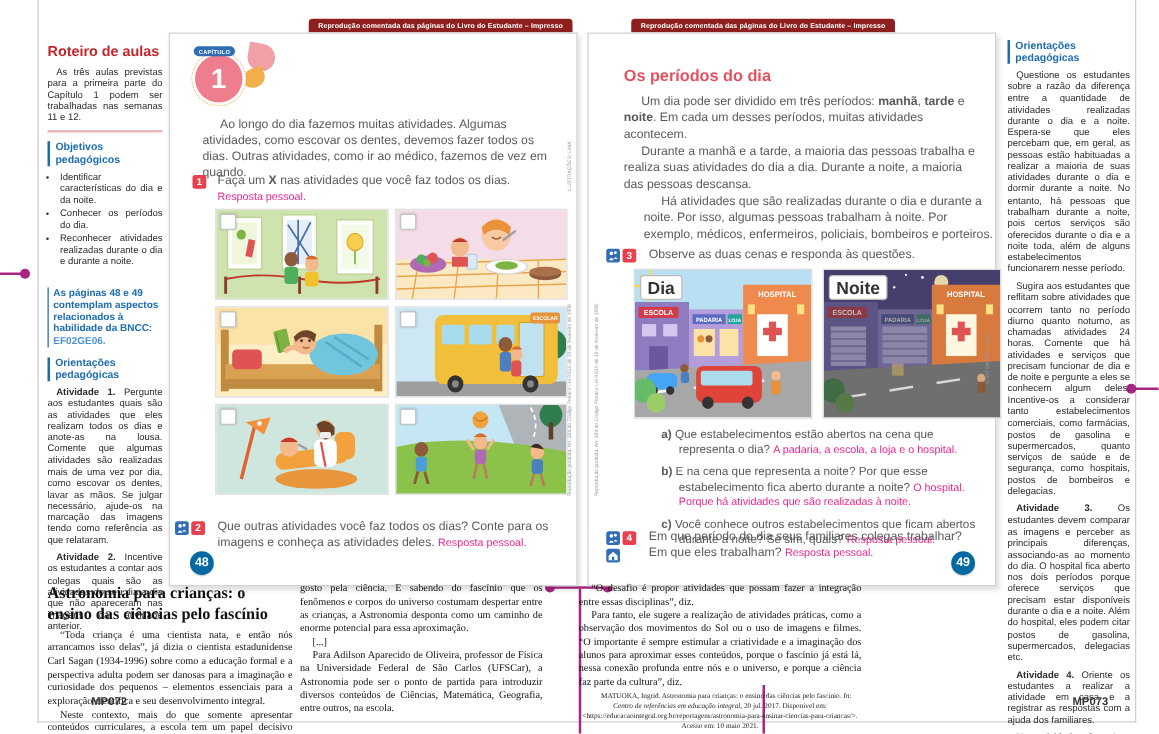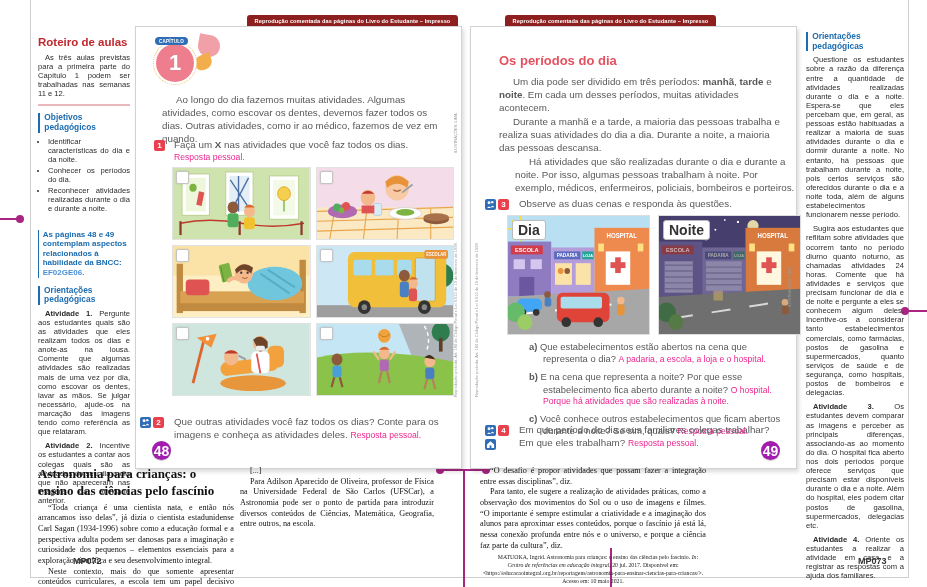--- a/index.html
+++ b/index.html
@@ -36,22 +36,22 @@
   .hdr-bar{background:#8e1f1f;color:#ffffff;font-size:5.6px;font-weight:bold;
            display:flex;align-items:center;justify-content:center;
            border-radius:3px 3px 0 0;letter-spacing:0.1px;}
   .book-body{color:#58595b;font-size:9.8px;line-height:1.34;}
   .page-title{color:#e4515f;font-weight:bold;font-size:13px;}
   .answer{color:#ec268f;font-size:8.6px;}
   .num-badge{width:11px;height:11px;background:#e8414d;border-radius:2px;color:#fff;
              font-size:8px;font-weight:bold;display:flex;align-items:center;justify-content:center;}
   .icon-sq{width:11px;height:11px;border-radius:2px;background:#2f6db5;display:flex;
            align-items:center;justify-content:center;}
-  .page-circle{width:19px;height:19px;border-radius:50%;background:#a21caf;color:#fff;
-               font-size:14px;font-weight:bold;display:flex;align-items:center;justify-content:center;
+  .page-circle{width:19px;height:19px;border-radius:50%;background:#0369a1;color:#fff;
+               font-size:10px;font-weight:bold;display:flex;align-items:center;justify-content:center;
                box-shadow:0 1px 1px rgba(0,0,0,0.2);}
   .vtext{writing-mode:vertical-rl;transform:rotate(180deg);font-size:4px;color:#9a9a9a;line-height:1;}
 
   
   .chap-ring{border:1.6px dotted #f2c063;border-radius:50%;padding:2px;background:#fff;}
   .chap-circle{width:38px;height:38px;border-radius:50%;background:#ee7d8e;color:#fff;
                font-size:22px;font-weight:bold;display:flex;align-items:center;justify-content:center;}
   .chap-pill{background:#2f6db5;color:#fff;font-size:4.6px;font-weight:bold;border-radius:4px;
              padding:1.5px 4px;letter-spacing:0.2px;}
   .ribbon{background:#e4515f;border-radius:6px;color:#fff;font-weight:bold;font-size:13px;
@@ -464,23 +464,24 @@
   <p class="act-par"><span class="b">Atividade 4.</span><span> Oriente os estudantes a realizar a atividade em casa e a registrar as respostas com a ajuda dos familiares.</span></p>
   <p class="act-par"><span>Nas atividades 3 e 4, o estudante desenvolve a habilidade </span></p>
 </div>
 
 <div class="abs serif" style="left:38px;top:466px;width:196px;">
   <div class="title" style="font-size:13px;">Astronomia para crianças: o ensino das ciências pelo fascínio</div>
   <p>“Toda criança é uma cientista nata, e então nós arrancamos isso delas”, já dizia o cientista estadunidense Carl Sagan (1934-1996) sobre como a educação formal e a perspectiva adulta podem ser danosas para a imaginação e curiosidade dos pequenos – elementos essenciais para a exploração científica e seu desenvolvimento integral.</p>
   <p>Neste contexto, mais do que somente apresentar conteúdos curriculares, a escola tem um papel decisivo para estimular o</p>
 </div>
 <div class="abs serif" style="left:240px;top:466px;width:194px;">
+  <p style="text-indent:0;">gosto pela ciência. E sabendo do fascínio que os fenômenos e corpos do universo costumam despertar entre as crianças, a Astronomia desponta como um caminho de enorme potencial para essa aproximação.</p>
   <p>[...]</p>
   <p>Para Adilson Aparecido de Oliveira, professor de Física na Universidade Federal de São Carlos (UFSCar), a Astronomia pode ser o ponto de partida para introduzir diversos conteúdos de Ciências, Matemática, Geografia, entre outros, na escola.</p>
 </div>
-<div class="abs serif" style="left:480px;top:466px;width:226px;">
+<div class="abs serif" style="left:463px;top:466px;width:226px;">
   <p>“O desafio é propor atividades que possam fazer a integração entre essas disciplinas”, diz.</p>
   <p>Para tanto, ele sugere a realização de atividades práticas, como a observação dos movimentos do Sol ou o uso de imagens e filmes. “O importante é sempre estimular a criatividade e a imaginação dos alunos para aproximar esses conteúdos, porque o fascínio já está lá, nessa conexão profunda entre nós e o universo, e porque a ciência faz parte da cultura”, diz.</p>
   <p class="cite" style="margin-top:3px;font-family:'Liberation Serif',serif;"><span>MATUOKA, Ingrid. Astronomia para crianças: o ensino das ciências pelo fascínio. </span><span class="i">In</span><span>: </span><span class="i">Centro de referências em educação integral</span><span>, 20 jul. 2017. Disponível em: &lt;https://educacaointegral.org.br/reportagens/astronomia-para-ensinar-ciencias-para-criancas/&gt;. Acesso em: 10 maio 2021.</span></p>
 </div>
 
 <div class="abs mp" style="left:38px;top:556px;padding-left:35px;">MP072</div>
 <div class="abs mp" style="left:858px;top:556px;">MP073</div>
 
 </body></html>

